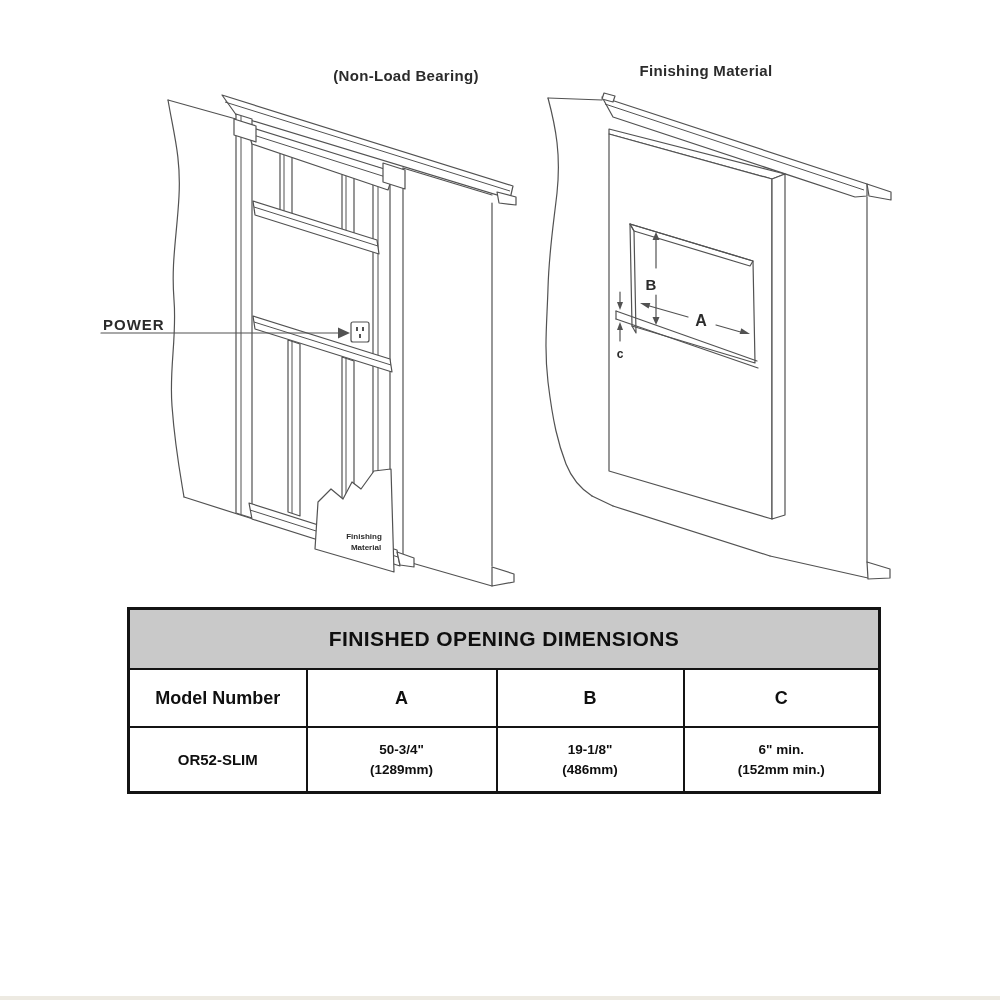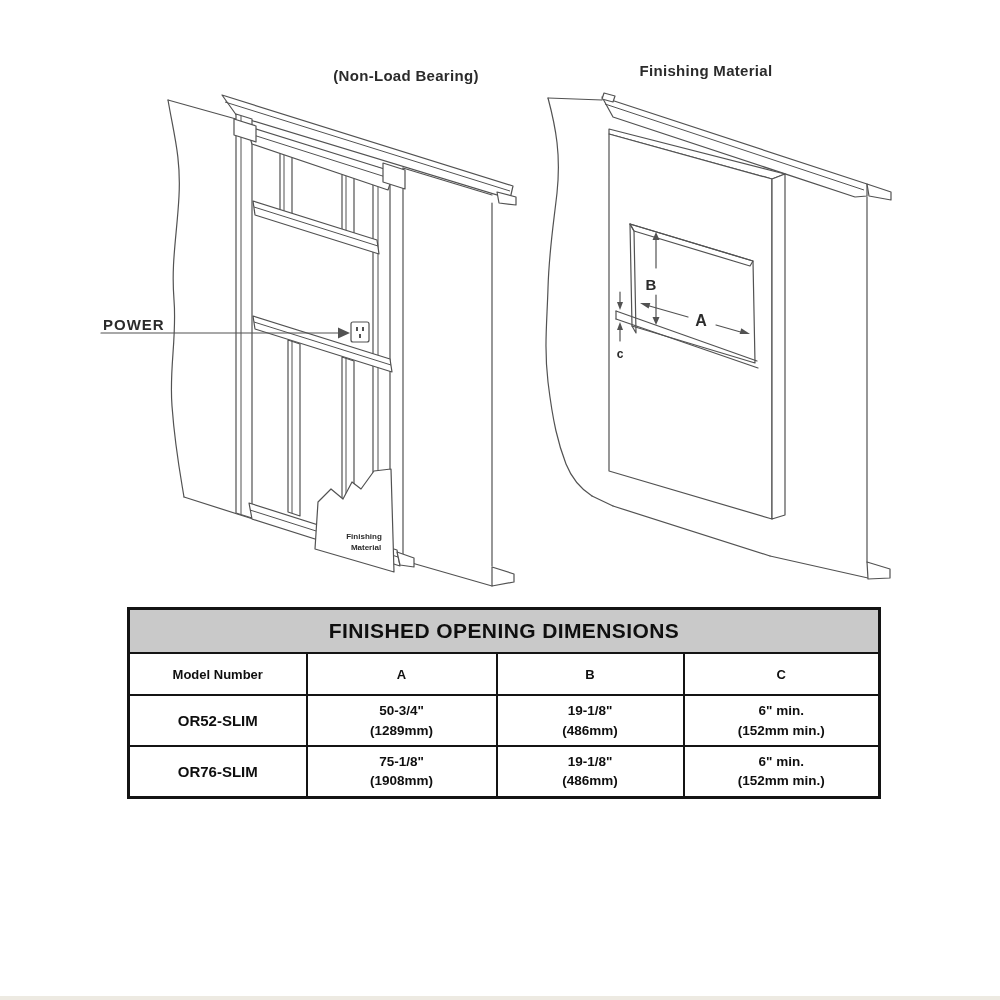--- a/index.html
+++ b/index.html
@@ -17,23 +17,23 @@
   text{fill:var(--ink);font-family:"Liberation Sans",sans-serif;font-weight:bold;}
   .dtitle{font-size:15px;text-anchor:middle;letter-spacing:.3px;}
   .power-t{font-size:15px;letter-spacing:1px;}
   .panel-t{font-size:8px;text-anchor:middle;}
   .dim-b{font-size:15px;text-anchor:middle;}
   .dim-a{font-size:16px;text-anchor:middle;}
   .dim-c{font-size:12px;text-anchor:middle;}
   table.spec{position:absolute;left:127px;top:607px;width:751px;border-collapse:collapse;
              table-layout:fixed;border:3px solid var(--border);background:#fff;}
   table.spec td,table.spec th{border:2px solid var(--border);text-align:center;
-             vertical-align:middle;color:#0f0f0f;padding:4px;}
+             vertical-align:middle;color:#0f0f0f;padding:12px;}
   td.ttl{background:var(--header_bg);font-size:21px;font-weight:bold;height:34px;letter-spacing:.4px;}
-  tr.head th{font-size:13px;height:32px;border-radius:14px;}
+  tr.head th{font-size:18px;height:32px;border-radius:14px;}
   td.model{font-size:15px;font-weight:bold;margin-top:43px;}
   tr.row{height:51px;}
   td.dim span{display:block;font-size:13.5px;font-weight:bold;line-height:1.45;}
   .scan-edge{position:absolute;left:0;top:996px;width:1000px;height:4px;background:var(--scan_edge);}
 </style>
 </head>
 <body>
 
 <div class="page">
 
@@ -188,32 +188,17 @@
           </td>
         <td class="dim">
             <span>19-1/8"</span>
             <span>(486mm)</span>
           </td>
         <td class="dim">
             <span>6" min.</span>
             <span>(152mm min.)</span>
           </td>
       </tr>
-      <tr class="row">
-        <td class="model">OR76-SLIM</td>
-        <td class="dim">
-            <span>75-1/8"</span>
-            <span>(1908mm)</span>
-          </td>
-        <td class="dim">
-            <span>19-1/8"</span>
-            <span>(486mm)</span>
-          </td>
-        <td class="dim">
-            <span>6" min.</span>
-            <span>(152mm min.)</span>
-          </td>
-      </tr>
     </tbody>
   </table>
 
   <div class="scan-edge"></div>
 </div>
 
 </body></html>

